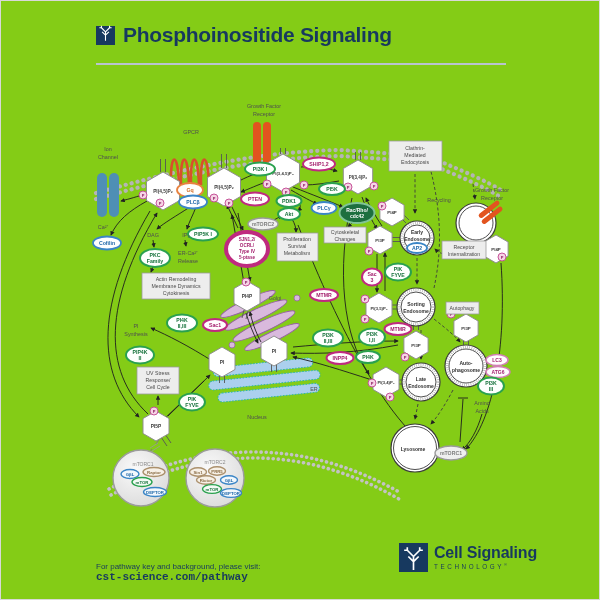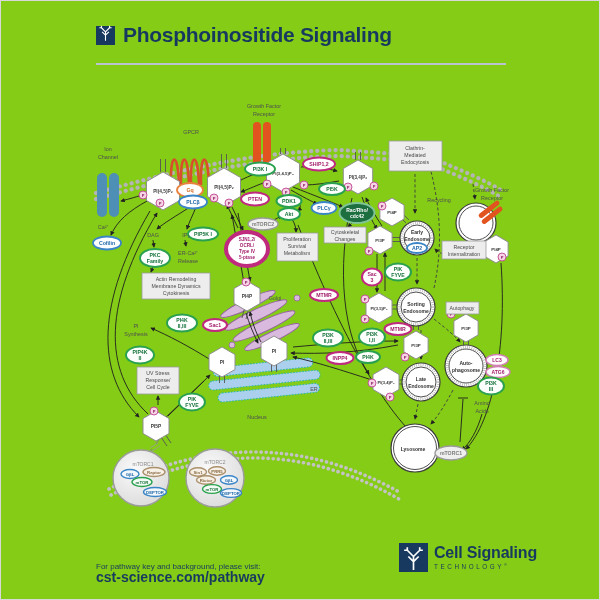--- a/index.html
+++ b/index.html
@@ -5,21 +5,21 @@
   html,body{margin:0;padding:0;background:#fff;}
   #page{position:relative;width:600px;height:600px;background:#84cc16;border:1px solid #d8d8d8;box-sizing:border-box;font-family:"Liberation Sans",sans-serif;overflow:hidden;}
   
   #hdr{position:absolute;left:95px;top:22px;width:410px;}
   #hdr .row{display:flex;align-items:center;gap:8px;}
   #hdr .sq{width:19px;height:19px;background:#17395f;flex:0 0 auto;}
   #hdr h1{margin:0;font-size:21px;font-weight:700;color:#17395f;letter-spacing:-0.3px;}
   #rule{position:absolute;left:95px;top:62px;width:410px;height:2px;background:#b9c4cf;}
   
   #ftr-note{position:absolute;left:95px;top:560px;color:#17395f;font-size:8px;line-height:11px;}
-  #ftr-note b{font-size:14px;}
+  #ftr-note b{font-size:11px;font-family:Liberation Mono, monospace;}
   #brand{position:absolute;left:384px;top:542px;display:flex;gap:6px;align-items:center;margin-left:14px;}
   #brand .sq{width:29px;height:29px;background:#17395f;}
   #brand .nm{color:#17395f;font-weight:700;font-size:16px;line-height:17px;letter-spacing:-0.2px;}
   #brand .sub{color:#17395f;font-size:6.3px;letter-spacing:2.6px;margin-top:1px;}
   #brand .sub sup{font-size:4px;letter-spacing:0;}
   
   svg{position:absolute;left:0;top:0;}
   .hex{fill:#fff;stroke:#8f8f8f;stroke-width:1;}
   .hextxt{font:700 4.8px "Liberation Sans",sans-serif;fill:#3a3a3a;text-anchor:middle;}
   .pm circle{fill:#f6d4e6;stroke:#c04490;stroke-width:0.9;}

